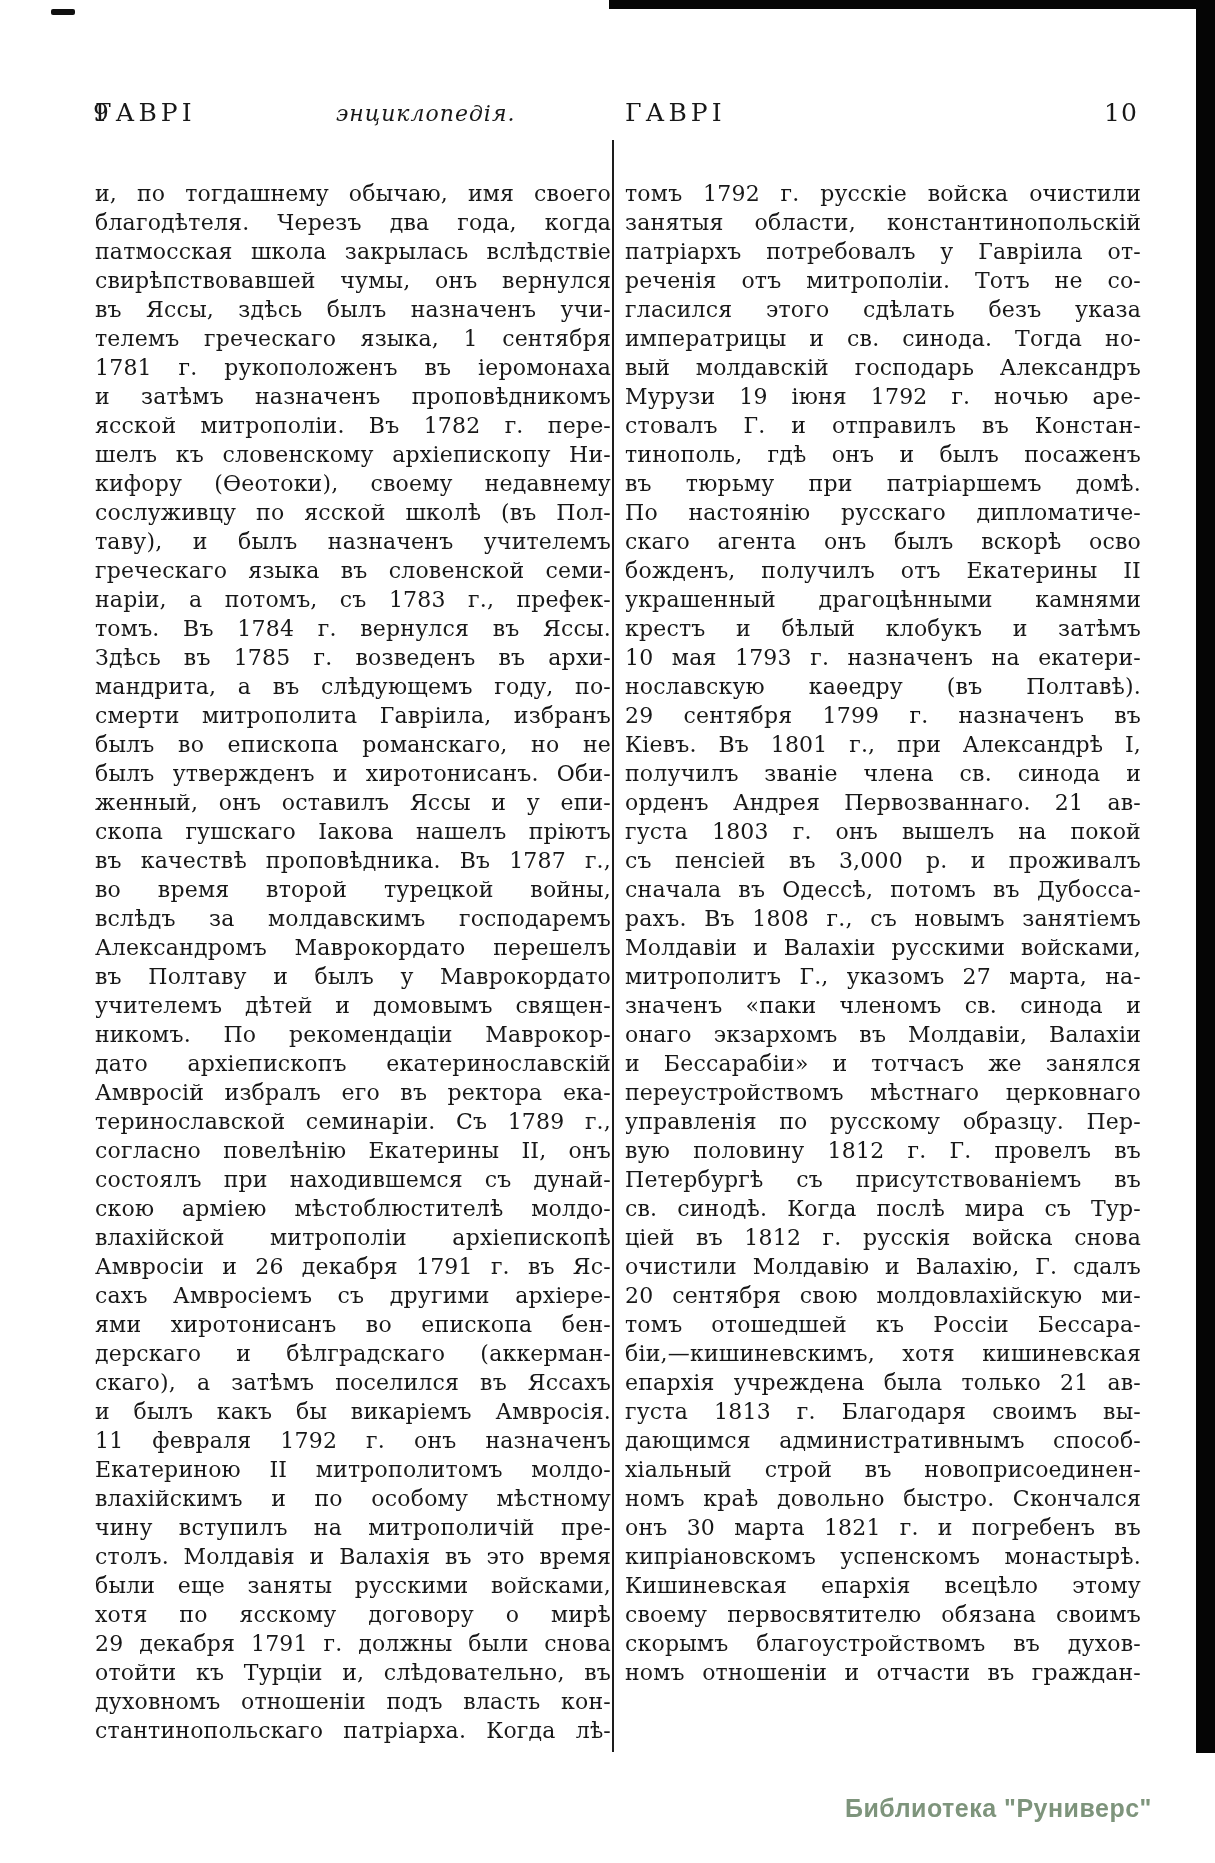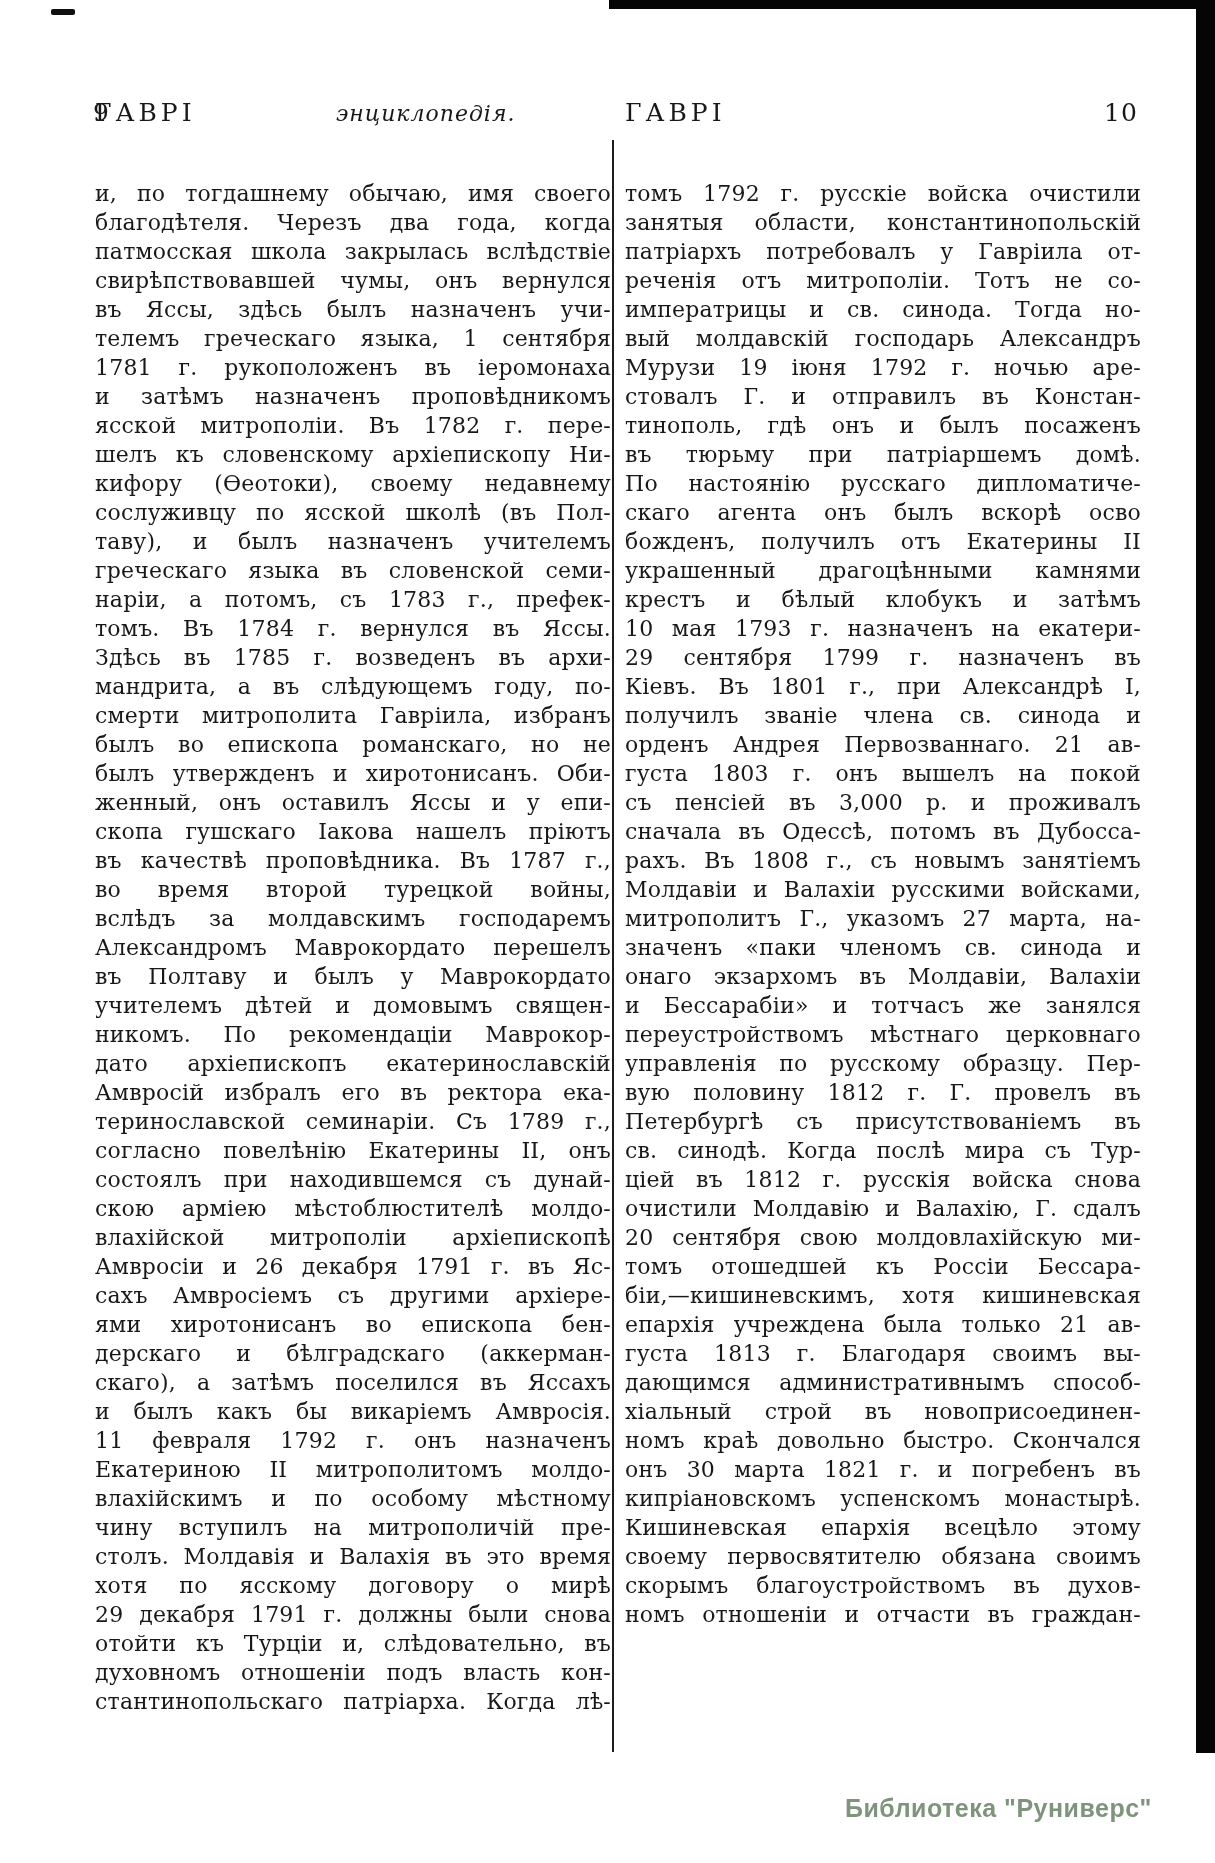--- a/index.html
+++ b/index.html
@@ -115,43 +115,46 @@
       <div class="tl">сахъ Амвросіемъ съ другими архіере-</div>
       <div class="tl">ями хиротонисанъ во епископа бен-</div>
       <div class="tl">дерскаго и бѣлградскаго (аккерман-</div>
       <div class="tl">скаго), а затѣмъ поселился въ Яссахъ</div>
       <div class="tl">и былъ какъ бы викаріемъ Амвросія.</div>
       <div class="tl">11 февраля 1792 г. онъ назначенъ</div>
       <div class="tl">Екатериною II митрополитомъ молдо-</div>
       <div class="tl">влахійскимъ и по особому мѣстному</div>
       <div class="tl">чину вступилъ на митрополичій пре-</div>
       <div class="tl">столъ. Молдавія и Валахія въ это время</div>
+      <div class="tl">были еще заняты русскими войсками,</div>
       <div class="tl">хотя по ясскому договору о мирѣ</div>
       <div class="tl">29 декабря 1791 г. должны были снова</div>
       <div class="tl">отойти къ Турціи и, слѣдовательно, въ</div>
       <div class="tl">духовномъ отношеніи подъ власть кон-</div>
       <div class="tl">стантинопольскаго патріарха. Когда лѣ-</div>
     </div>
   <div class="col" id="col-right">
       <div class="tl">томъ 1792 г. русскіе войска очистили</div>
       <div class="tl">занятыя области, константинопольскій</div>
       <div class="tl">патріархъ потребовалъ у Гавріила от-</div>
       <div class="tl">реченія отъ митрополіи. Тотъ не со-</div>
+      <div class="tl">гласился этого сдѣлать безъ указа</div>
       <div class="tl">императрицы и св. синода. Тогда но-</div>
       <div class="tl">вый молдавскій господарь Александръ</div>
       <div class="tl">Мурузи 19 іюня 1792 г. ночью аре-</div>
       <div class="tl">стовалъ Г. и отправилъ въ Констан-</div>
       <div class="tl">тинополь, гдѣ онъ и былъ посаженъ</div>
       <div class="tl">въ тюрьму при патріаршемъ домѣ.</div>
       <div class="tl">По настоянію русскаго дипломатиче-</div>
       <div class="tl">скаго агента онъ былъ вскорѣ осво</div>
       <div class="tl">божденъ, получилъ отъ Екатерины II</div>
       <div class="tl">украшенный драгоцѣнными камнями</div>
       <div class="tl">крестъ и бѣлый клобукъ и затѣмъ</div>
       <div class="tl">10 мая 1793 г. назначенъ на екатери-</div>
+      <div class="tl">нославскую каѳедру (въ Полтавѣ).</div>
       <div class="tl">29 сентября 1799 г. назначенъ въ</div>
       <div class="tl">Кіевъ. Въ 1801 г., при Александрѣ I,</div>
       <div class="tl">получилъ званіе члена св. синода и</div>
       <div class="tl">орденъ Андрея Первозваннаго. 21 ав-</div>
       <div class="tl">густа 1803 г. онъ вышелъ на покой</div>
       <div class="tl">съ пенсіей въ 3,000 р. и проживалъ</div>
       <div class="tl">сначала въ Одессѣ, потомъ въ Дубосса-</div>
       <div class="tl">рахъ. Въ 1808 г., съ новымъ занятіемъ</div>
       <div class="tl">Молдавіи и Валахіи русскими войсками,</div>
       <div class="tl">митрополитъ Г., указомъ 27 марта, на-</div>

